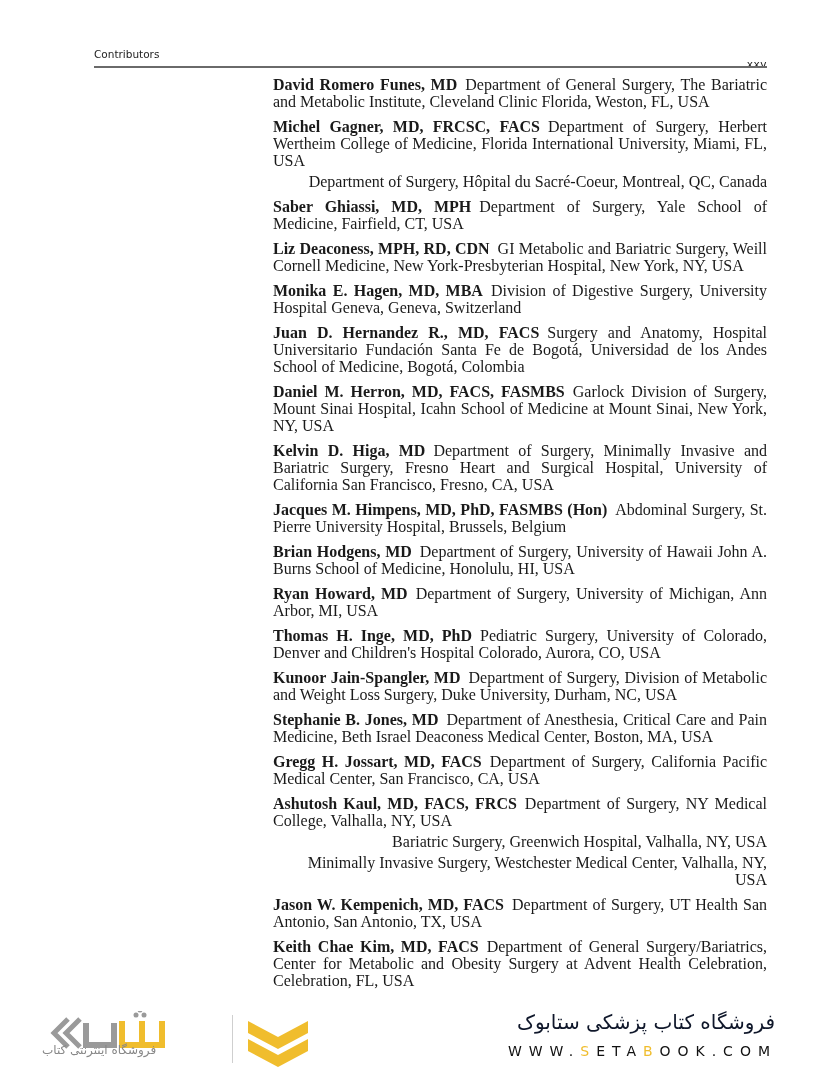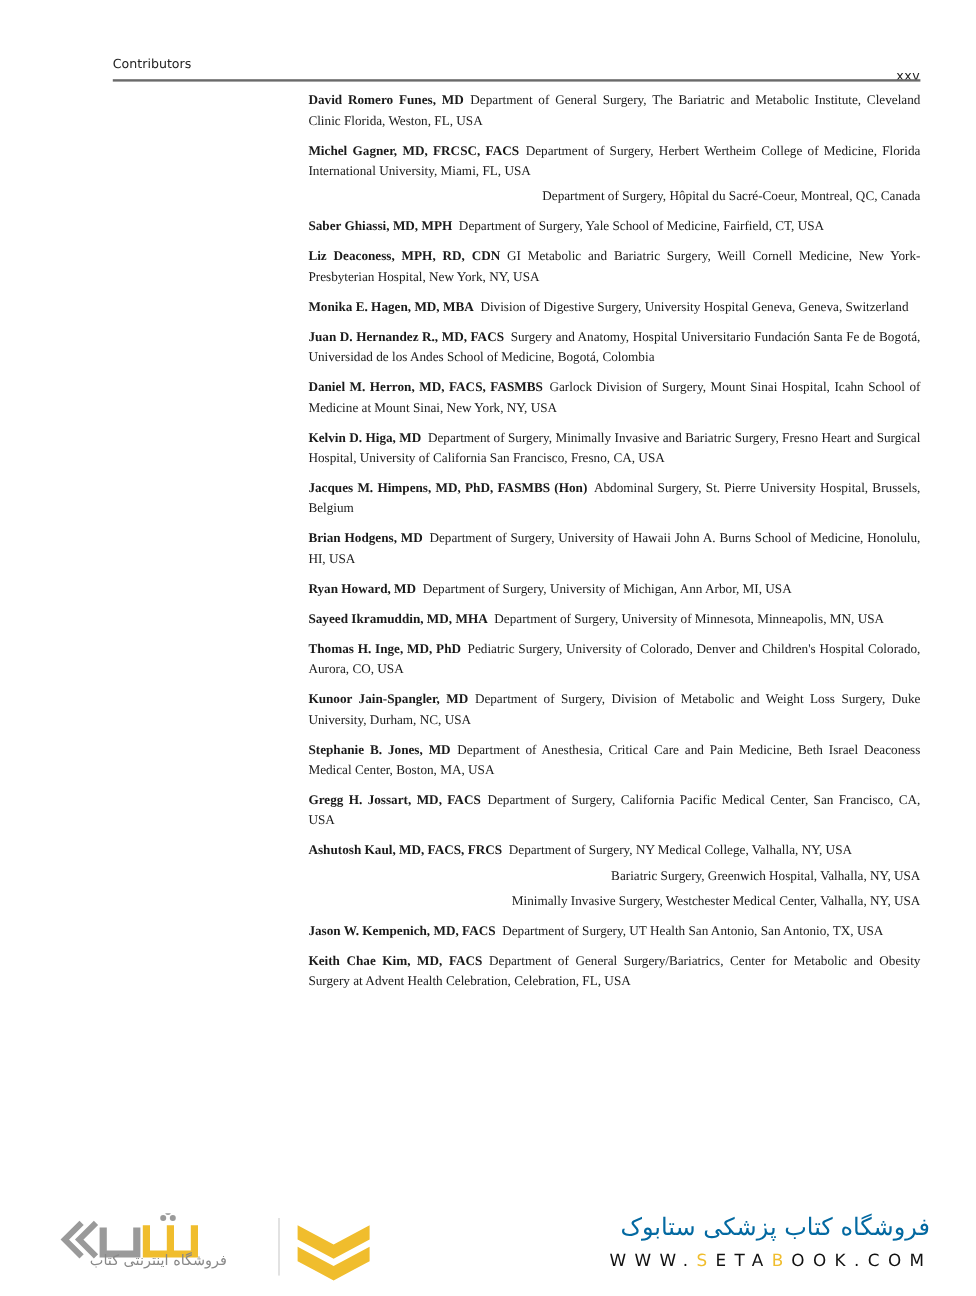--- a/index.html
+++ b/index.html
@@ -19,41 +19,41 @@
   }
   .running-head .left { position:absolute; left:0; top:2px; }
   .running-head .right { position:absolute; right:0; top:2px; letter-spacing:0.5px;margin-top:10px; }
   .head-rule {
     position:absolute; left:70px; top:66px; width:673px; height:2px; background:#6a6a6a;
   }
   .entries {
     position:absolute; left:233px; top:76px; width:510px;
   }
   .entry {
-    font-size:11px; line-height:17px; text-align:justify; margin:0 0 8px 0;
+    font-size:16px; line-height:17px; text-align:justify; margin:0 0 8px 16px;
   }
   .entry .name { font-weight:bold; }
   .entry .affil-extra { display:block; margin-top:4px; text-align:right; }
   .footer {
     position:absolute; left:0; top:993px; width:813px; height:87px; background:#ffffff;
   }
   .logo-left { position:absolute; left:38px; top:18px; width:280px; height:60px; }
   .logo-divider { position:absolute; left:232px; top:22px; width:1px; height:48px; background:#cfcfcf; }
   .brand-farsi {
     position:absolute; right:38px; top:17px; font-family:"DejaVu Sans", sans-serif;
-    font-size:20px; color:#0369a1; direction:rtl;
+    font-size:20px; color:#0f172a; direction:rtl;
   }
   .brand-url {
     position:absolute; right:36px; top:50px; font-family:"DejaVu Sans", sans-serif;
     font-size:14px; letter-spacing:7px; color:#111;
   }
   .brand-url .accent { color:#f0bd2d; }
   .logo-tagline {
     position:absolute; left:42px; top:50px; font-family:"DejaVu Sans", sans-serif;
-    font-size:12px; color:#888; direction:rtl; width:180px; text-align:center;
+    font-size:12px; color:#888; direction:rtl; width:180px; text-align:left;
   }
 </style>
 </head>
 <body>
 
 <div class="page">
   <div class="running-head">
     <span class="left">Contributors</span>
     <span class="right">xxv</span>
   </div>
@@ -63,21 +63,20 @@
       <div class="entry"><span class="name">Michel Gagner, MD, FRCSC, FACS</span> <span>Department of Surgery, Herbert Wertheim College of Medicine, Florida International University, Miami, FL, USA</span><span class="affil-extra">Department of Surgery, Hôpital du Sacré-Coeur, Montreal, QC, Canada</span></div>
       <div class="entry"><span class="name">Saber Ghiassi, MD, MPH</span> <span>Department of Surgery, Yale School of Medicine, Fairfield, CT, USA</span></div>
       <div class="entry"><span class="name">Liz Deaconess, MPH, RD, CDN</span> <span>GI Metabolic and Bariatric Surgery, Weill Cornell Medicine, New York-Presbyterian Hospital, New York, NY, USA</span></div>
       <div class="entry"><span class="name">Monika E. Hagen, MD, MBA</span> <span>Division of Digestive Surgery, University Hospital Geneva, Geneva, Switzerland</span></div>
       <div class="entry"><span class="name">Juan D. Hernandez R., MD, FACS</span> <span>Surgery and Anatomy, Hospital Universitario Fundación Santa Fe de Bogotá, Universidad de los Andes School of Medicine, Bogotá, Colombia</span></div>
       <div class="entry"><span class="name">Daniel M. Herron, MD, FACS, FASMBS</span> <span>Garlock Division of Surgery, Mount Sinai Hospital, Icahn School of Medicine at Mount Sinai, New York, NY, USA</span></div>
       <div class="entry"><span class="name">Kelvin D. Higa, MD</span> <span>Department of Surgery, Minimally Invasive and Bariatric Surgery, Fresno Heart and Surgical Hospital, University of California San Francisco, Fresno, CA, USA</span></div>
       <div class="entry"><span class="name">Jacques M. Himpens, MD, PhD, FASMBS (Hon)</span> <span>Abdominal Surgery, St. Pierre University Hospital, Brussels, Belgium</span></div>
       <div class="entry"><span class="name">Brian Hodgens, MD</span> <span>Department of Surgery, University of Hawaii John A. Burns School of Medicine, Honolulu, HI, USA</span></div>
       <div class="entry"><span class="name">Ryan Howard, MD</span> <span>Department of Surgery, University of Michigan, Ann Arbor, MI, USA</span></div>
-      <div class="entry"><span class="name">Sayeed Ikramuddin, MD, MHA</span> <span>Department of Surgery, University of Minnesota, Minneapolis, MN, USA</span></div>
       <div class="entry"><span class="name">Thomas H. Inge, MD, PhD</span> <span>Pediatric Surgery, University of Colorado, Denver and Children's Hospital Colorado, Aurora, CO, USA</span></div>
       <div class="entry"><span class="name">Kunoor Jain-Spangler, MD</span> <span>Department of Surgery, Division of Metabolic and Weight Loss Surgery, Duke University, Durham, NC, USA</span></div>
       <div class="entry"><span class="name">Stephanie B. Jones, MD</span> <span>Department of Anesthesia, Critical Care and Pain Medicine, Beth Israel Deaconess Medical Center, Boston, MA, USA</span></div>
       <div class="entry"><span class="name">Gregg H. Jossart, MD, FACS</span> <span>Department of Surgery, California Pacific Medical Center, San Francisco, CA, USA</span></div>
       <div class="entry"><span class="name">Ashutosh Kaul, MD, FACS, FRCS</span> <span>Department of Surgery, NY Medical College, Valhalla, NY, USA</span><span class="affil-extra">Bariatric Surgery, Greenwich Hospital, Valhalla, NY, USA</span><span class="affil-extra">Minimally Invasive Surgery, Westchester Medical Center, Valhalla, NY, USA</span></div>
       <div class="entry"><span class="name">Jason W. Kempenich, MD, FACS</span> <span>Department of Surgery, UT Health San Antonio, San Antonio, TX, USA</span></div>
       <div class="entry"><span class="name">Keith Chae Kim, MD, FACS</span> <span>Department of General Surgery/Bariatrics, Center for Metabolic and Obesity Surgery at Advent Health Celebration, Celebration, FL, USA</span></div>
     </div>
 </div>
 

